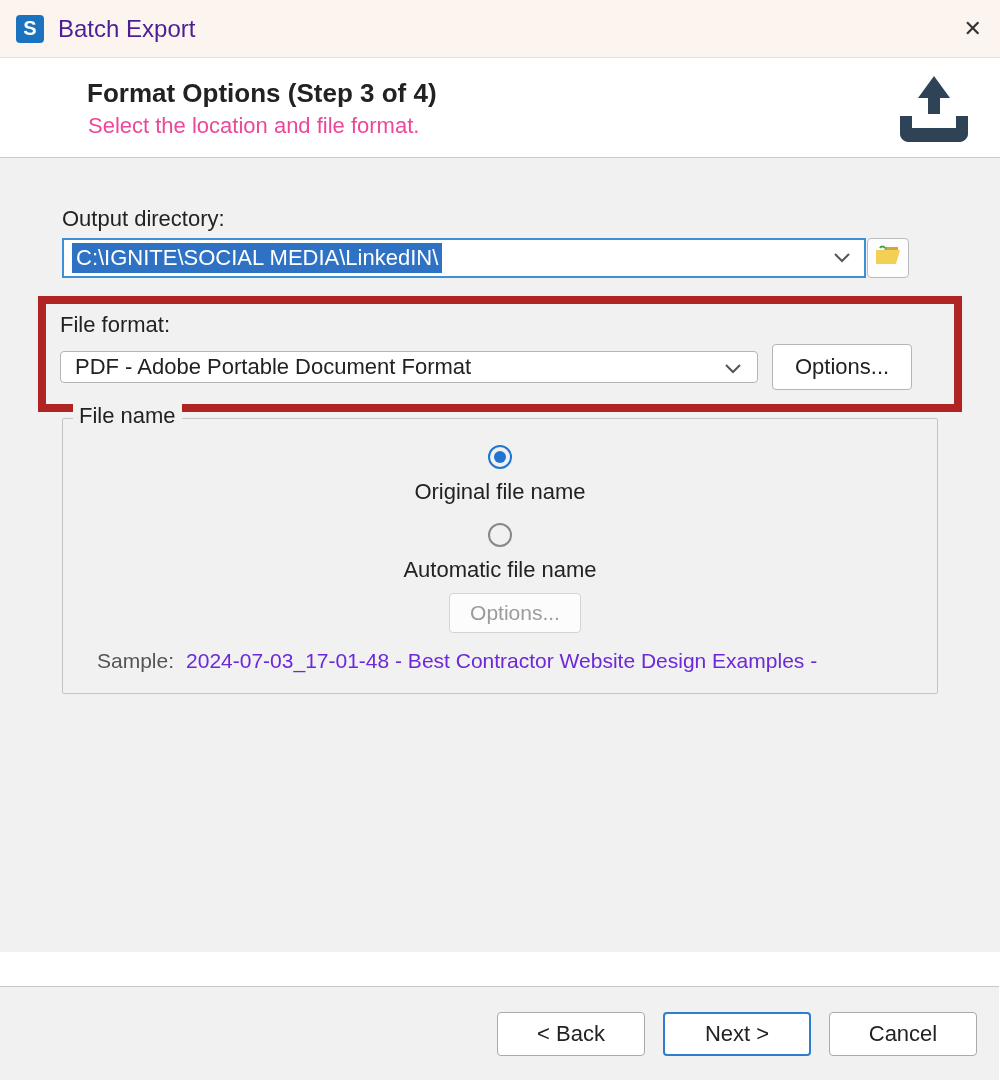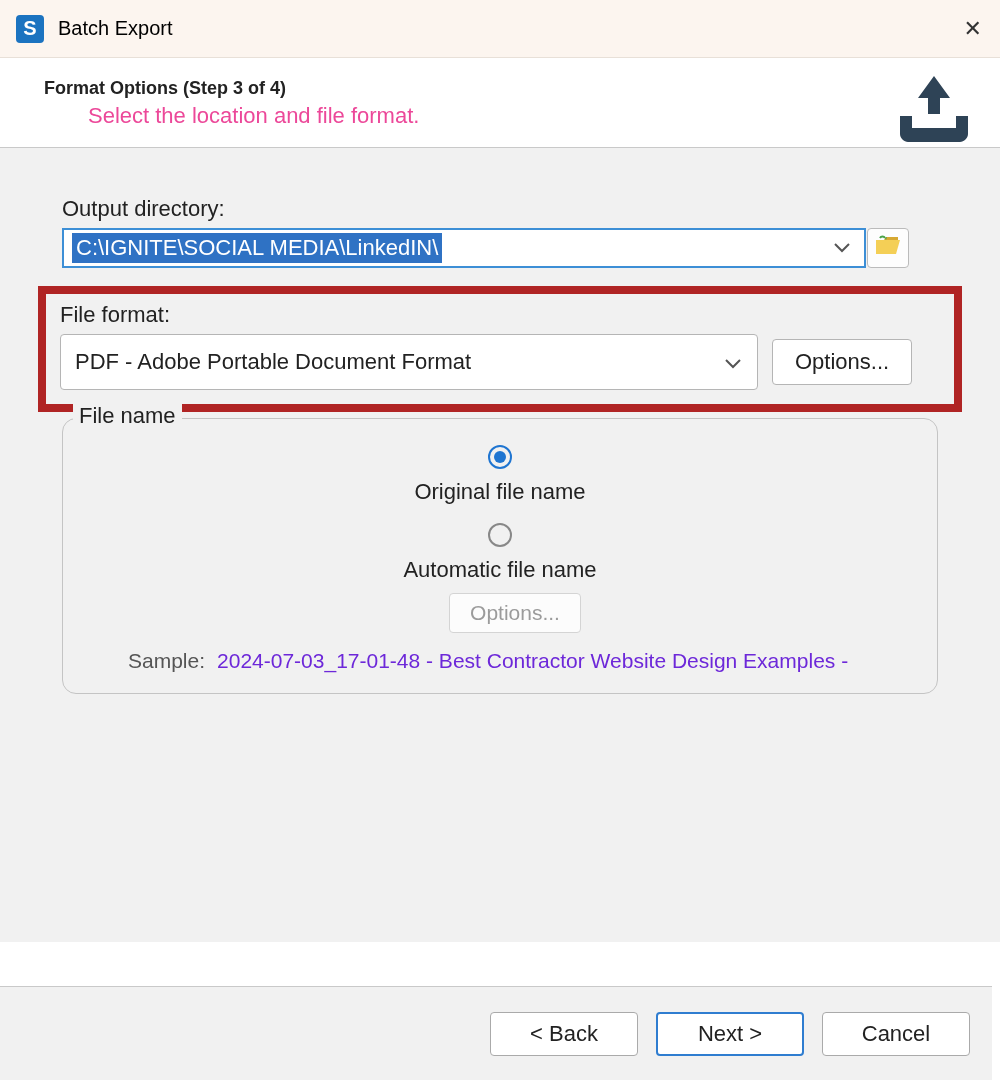--- a/index.html
+++ b/index.html
@@ -23,44 +23,45 @@
   }
   .app-icon {
     width: 28px; height: 28px;
     background: #1b73c0;
     border-radius: 4px;
     display: flex; align-items: center; justify-content: center;
     color: #fff; font-weight: bold; font-size: 20px;
     margin-right: 14px;
   }
   .title-text {
-    font-size: 20px;
-    color: #000000;
+    font-size: 24px;
+    color: #4c1d95;
   }
   .close-btn {
     position: absolute;
     right: 18px;
     top: 50%;
     transform: translateY(-50%);
     font-size: 22px;
     color: #333;
     cursor: pointer;
   }
 
   
   .header {
     padding: 20px 44px 18px 44px;
     background: #fff;
     position: relative;
     border-bottom: 1px solid #c9c9c9;
   }
   .header-title {
-    font-size: 18px;
+    font-size: 26px;
     font-weight: 700;
     color: #222;
+    margin-left: 43px;
   }
   .header-sub {
     font-size: 22px;
     color: #ec4899;
     margin-top: 4px;
     margin-left: 44px;
   }
   .upload-icon {
     position: absolute;
     right: 24px;
@@ -127,21 +128,21 @@
     margin-right: -24px;
   }
   .format-row {
     display: flex;
     align-items: center;
     gap: 14px;
     margin-top: 6px;
   }
   .format-select {
     flex: 0 0 698px;
-    height: 56px;
+    height: 32px;
     border: 1px solid #b5b5b5;
     border-radius: 4px;
     background: #fff;
     display: flex;
     align-items: center;
     padding: 0 14px;
     position: relative;
     font-size: 22px;
     color: #222;
     cursor: pointer;
@@ -159,21 +160,21 @@
     font-size: 22px;
     padding: 0 22px;
     color: #222;
     cursor: pointer;
     display: flex; align-items: center; justify-content: center;
   }
 
   
   .filename-box {
     border: 1px solid #c4c4c4;
-    border-radius: 14px;
+    border-radius: 2px;
     padding: 18px 20px 20px 20px;
     position: relative;
     margin-top: 4px;
   }
   .filename-legend {
     position: absolute;
     top: -16px;
     left: 10px;
     background: #f1f1f1;
     padding: 0 6px;
@@ -215,29 +216,29 @@
     font-size: 21px;
     color: #9b9b9b;
     padding: 0 20px;
     display: flex; align-items: center;
     margin-left: 30px;
   }
   .sample-row {
     display: flex;
     gap: 12px;
     margin-top: 16px;
-    margin-left: 45px;
+    margin-left: 14px;
   }
   .sample-label { font-size: 21px; color: #555; }
   .sample-text { font-size: 21px; color: #6d28d9; }
 
   
   .footer {
     position: absolute;
-    bottom: 0; left: 0; right: 8px;
+    bottom: 0; left: 0; right: 1px;
     height: 94px;
     background: #f1f1f1;
     border-top: 1px solid #c9c9c9;
     display: flex;
     align-items: center;
     justify-content: flex-end;
     gap: 18px;
     padding-right: 22px;
   }
   .footer-btn {

